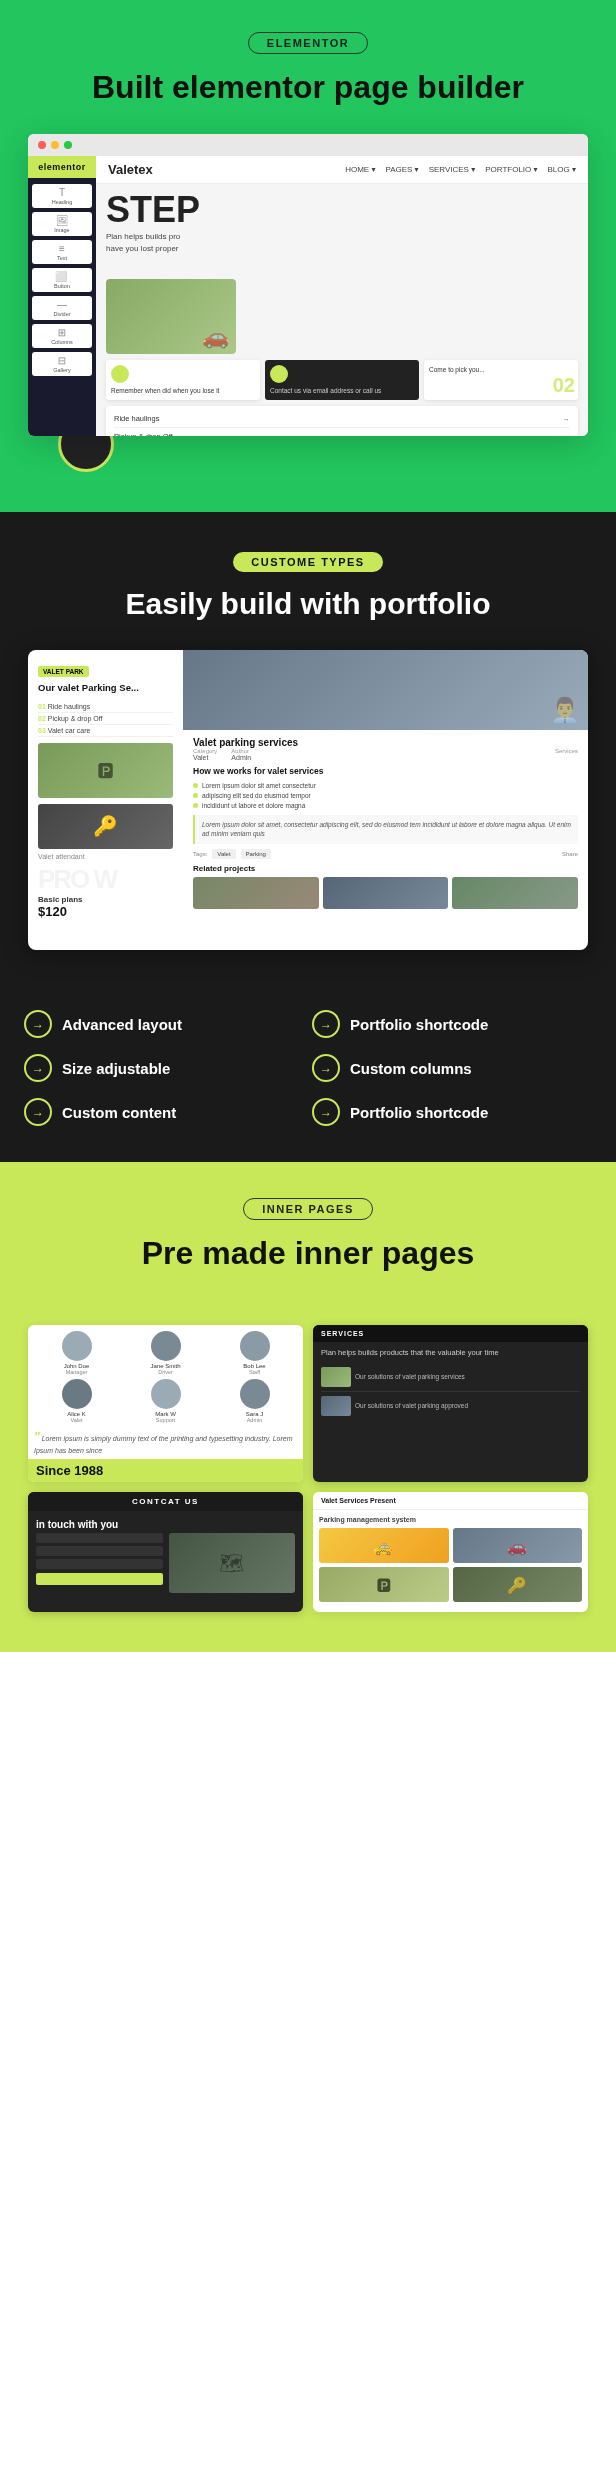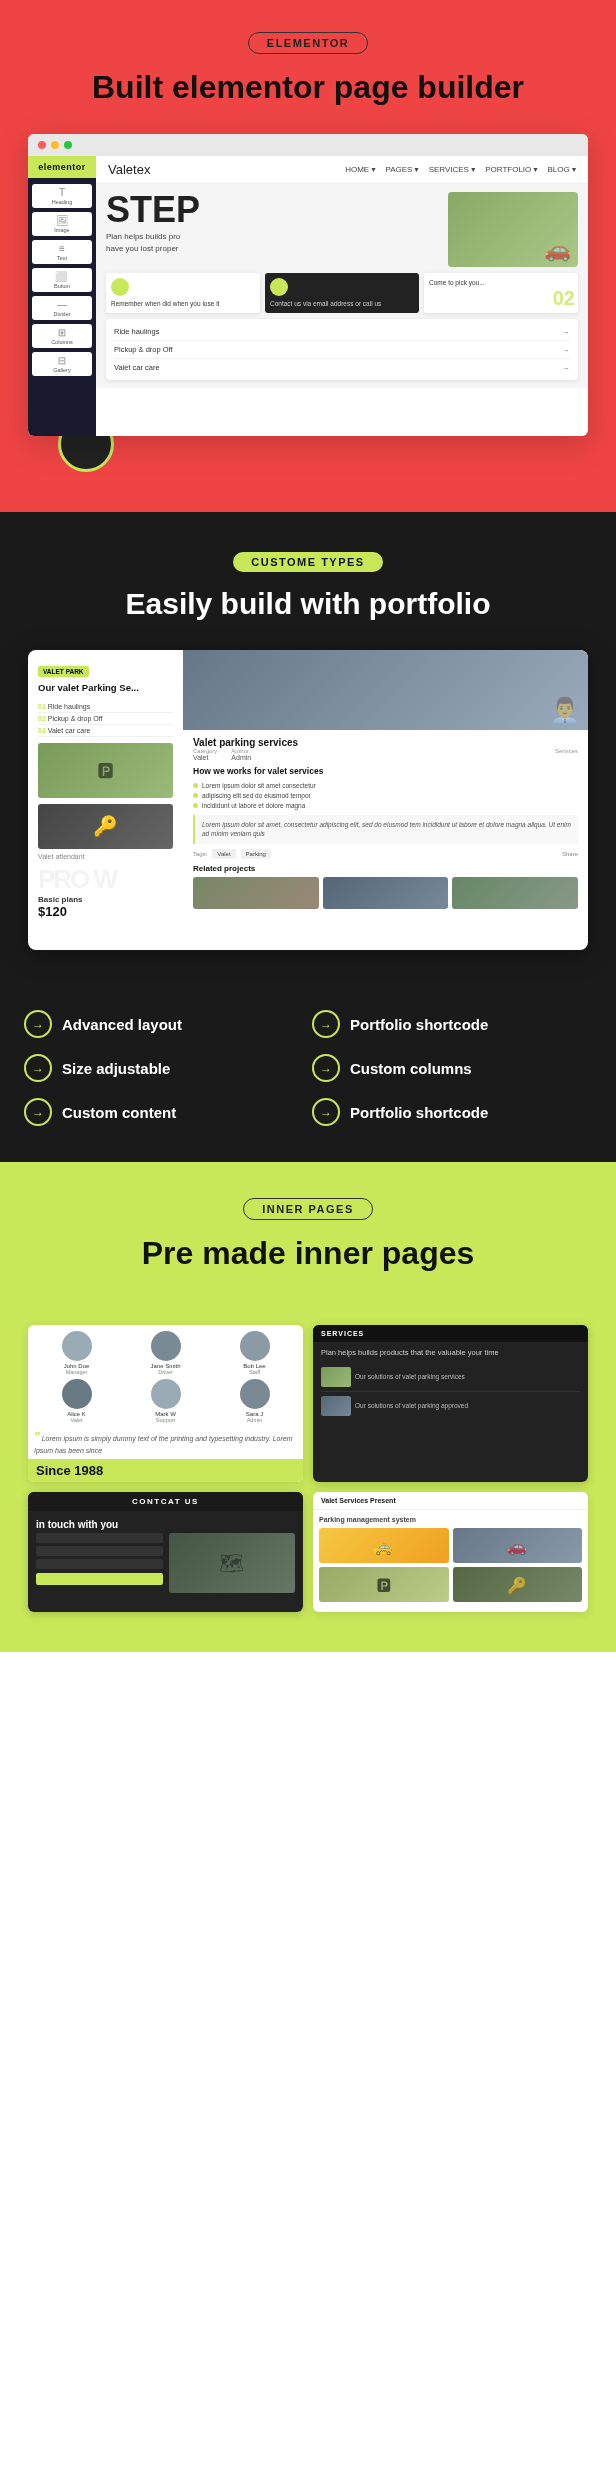--- a/index.html
+++ b/index.html
@@ -5,21 +5,21 @@
     * { box-sizing: border-box; margin: 0; padding: 0; }
     body {
       font-family: 'Arial', sans-serif;
       width: 616px;
       background: #fff;
       overflow-x: hidden;
     }
 
     
     .section-elementor {
-      background: #ef4444;
+      background: #22c55e;
       padding: 32px 28px 40px;
       display: flex;
       flex-direction: column;
       align-items: center;
     }
     .badge {
       border: 1.5px solid #333;
       border-radius: 20px;
       padding: 4px 18px;
       font-size: 11px;
@@ -52,21 +52,21 @@
     .preview-nav {
       background: #fff;
       border-bottom: 1px solid #eee;
       display: flex;
       align-items: center;
       padding: 6px 12px;
       gap: 12px;
       font-size: 9px;
       color: #333;
     }
-    .preview-nav .brand { font-weight: 400; font-size: 13px; color: #222; }
+    .preview-nav .brand { font-weight: 700; font-size: 13px; color: #222; }
     .preview-nav .nav-items { display:flex; gap:10px; margin-left:auto; font-size:8px; color:#444; }
 
     
     .section-dark {
       background: #1a1a1a;
       padding: 40px 24px;
       display: flex;
       flex-direction: column;
       align-items: center;
     }
@@ -251,21 +251,21 @@
           <div class="nav-items">
             <span>HOME ▾</span>
             <span>PAGES ▾</span>
             <span>SERVICES ▾</span>
             <span>PORTFOLIO ▾</span>
             <span>BLOG ▾</span>
           </div>
         </div>
 
         <div style="padding:8px 10px;background:#f5f5f5;">
-          <div style="display:flex;gap:25px;align-items:flex-start;">
+          <div style="display:flex;gap:25px;align-items:flex-start;flex-direction:column;">
             <div style="flex:1;">
               <div style="font-size:36px;font-weight:900;color:#222;line-height:1;">STEP</div>
               <div style="font-size:8px;color:#444;margin-top:3px;line-height:1.4;">
                 <span>Plan helps builds pro</span><br>
                 <span>have you lost proper</span>
               </div>
             </div>
             <div style="width:130px;height:75px;background:linear-gradient(135deg,#88aa66,#aac888);border-radius:4px;overflow:hidden;position:relative;">
               <div style="position:absolute;bottom:4px;right:6px;font-size:22px;opacity:0.5;">🚗</div>
             </div>

